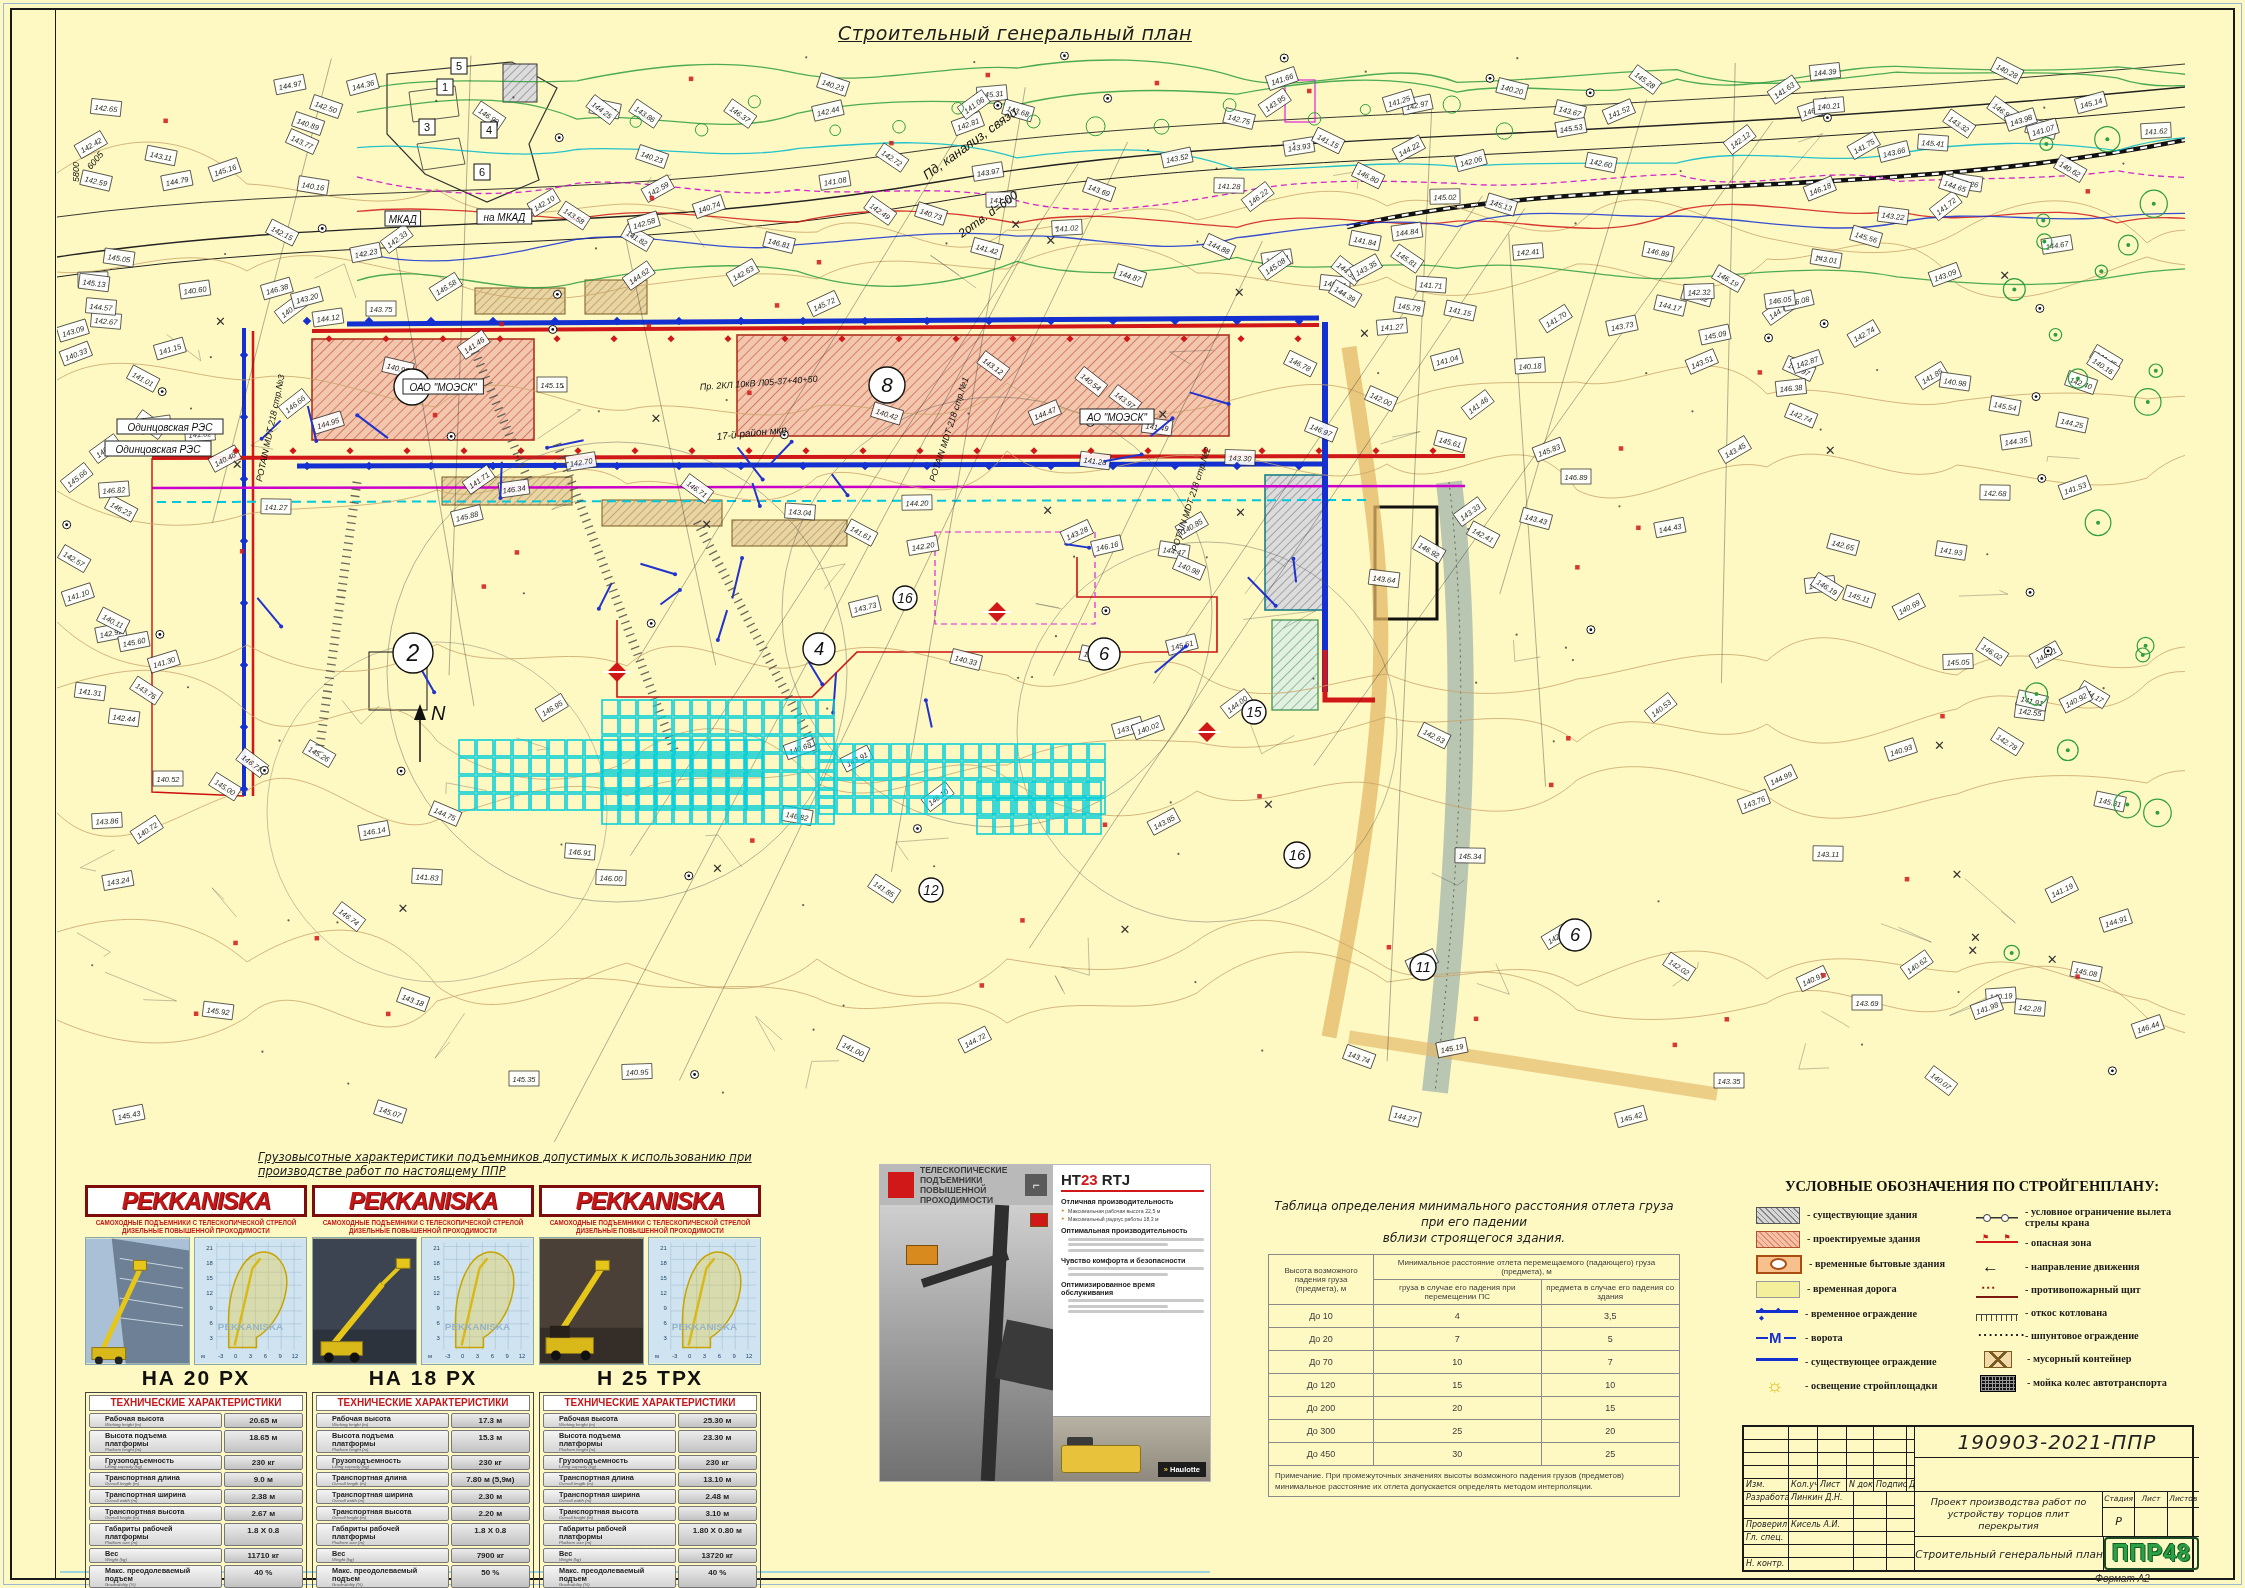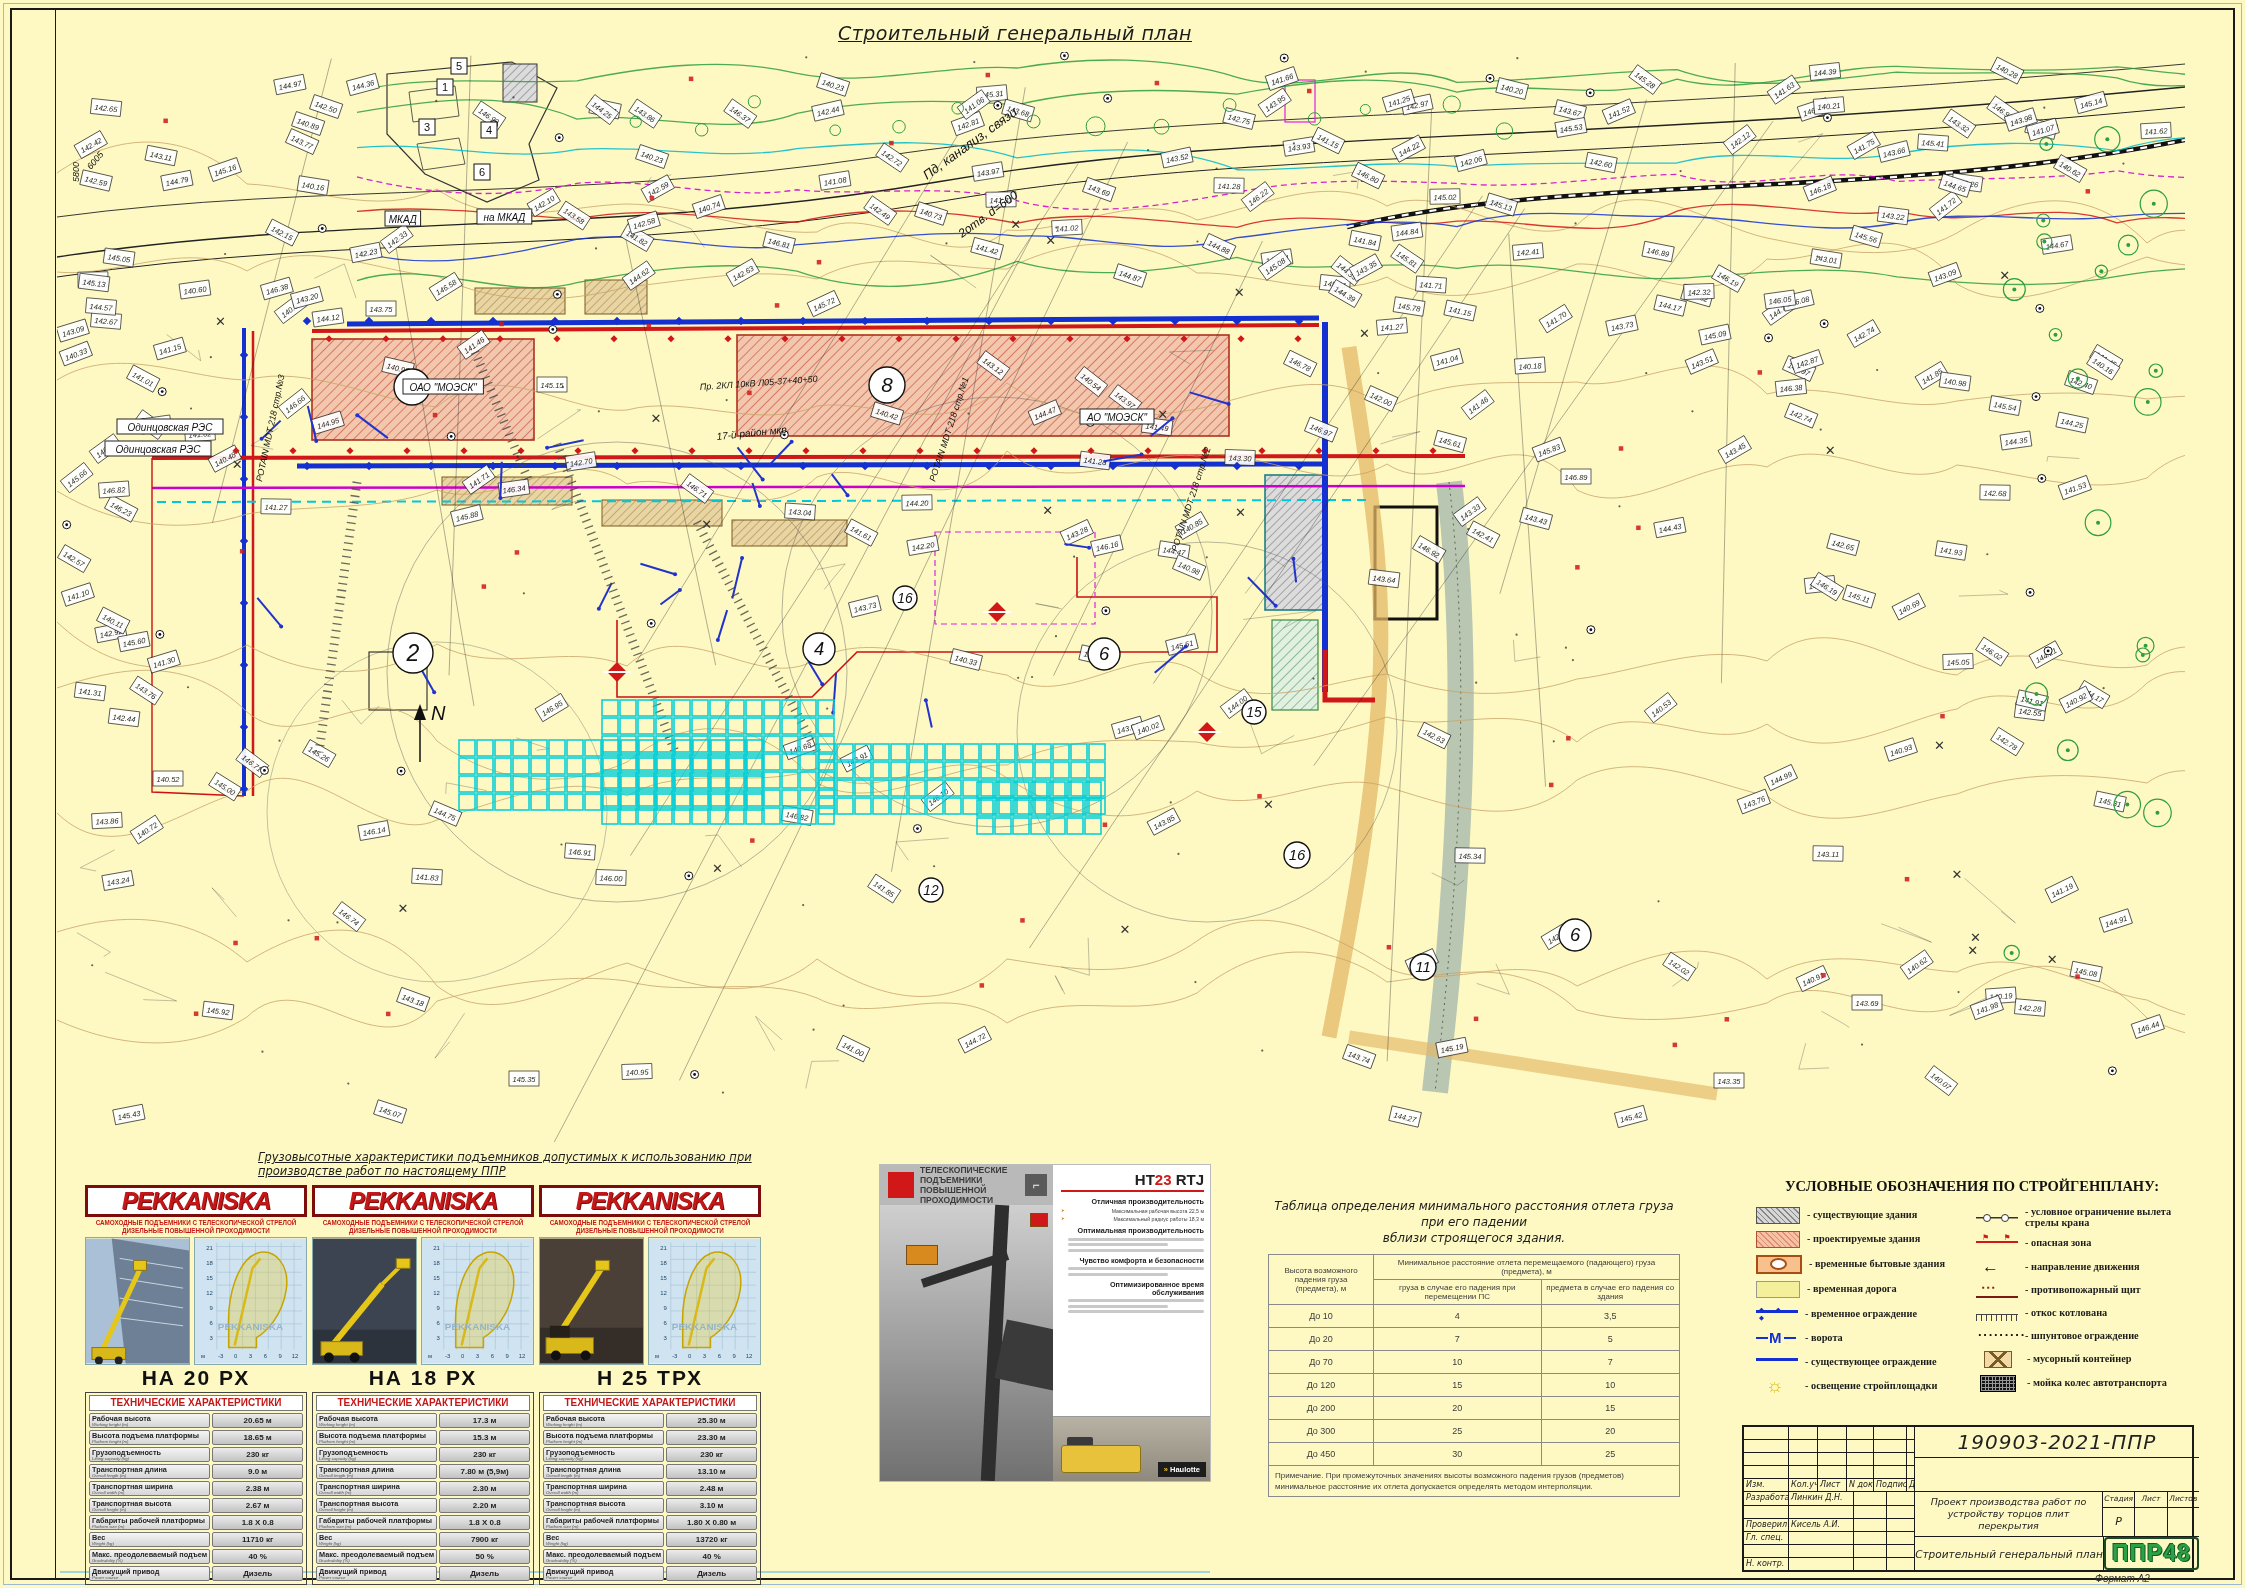--- a/index.html
+++ b/index.html
@@ -23,36 +23,36 @@
   
   .lift-card{top:1185px;width:222px;}
   .pk-logo{border:2px solid #7d0d0d;background:#fff;box-shadow:0 0 0 1px #7d0d0d inset;text-align:center;font-weight:900;font-style:italic;font-size:24px;letter-spacing:-1px;color:#c41818;text-shadow:1px 1px 0 #7d0d0d;line-height:28px;height:28px;overflow:hidden;}
   .pk-sub{text-align:center;color:#c41818;font-weight:bold;font-size:6.3px;line-height:7.5px;margin:2px 0 3px 0;}
   .pk-fig{display:flex;gap:4px;height:126px;}
   .pk-fig svg{border:1px solid #8aa;}
   .pk-model{text-align:center;font-weight:900;font-size:21px;letter-spacing:2px;margin:3px 0 2px 0;color:#111;}
   .pk-table{border:1.5px solid #444;padding:1px;}
   .pk-table-title{border:1px solid #777;margin:1px 2px;text-align:center;color:#c41818;font-weight:bold;font-size:10px;line-height:14px;background:#fff;}
   .spec-row{display:flex;gap:2px;margin:1.5px 2px;}
-  .spec-label{flex:1.3;border:1px solid #777;border-radius:2px;background:linear-gradient(#f5f5f5,#d5d5d5);padding:0 2px;}
+  .spec-label{flex:1.3;border:1px solid #777;border-radius:2px;background:linear-gradient(#f5f5f5,#d5d5d5);padding:0 15px;}
   .spec-label b{font-size:7.3px;display:block;line-height:8px;padding-top:1px;}
   .spec-label i{display:block;font-size:4.3px;color:#555;line-height:4.5px;}
   .spec-val{flex:1;border:1px solid #777;border-radius:2px;background:linear-gradient(#ececec,#c2c2c2);text-align:center;font-size:8px;font-weight:bold;line-height:13px;}
 
   
   .brochure{left:880px;top:1165px;width:330px;height:316px;display:flex;box-shadow:0 0 0 1px #bbb;}
   .bro-left{width:173px;background:#7e7e7e;position:relative;overflow:hidden;}
   .bro-head{position:absolute;left:0;top:0;right:0;height:40px;background:#b9b9b9;display:flex;align-items:center;}
   .bro-red{width:26px;height:26px;background:#d01818;margin:0 6px 0 8px;flex:0 0 26px;}
   .bro-head-text{font-weight:bold;font-size:8.5px;color:#3c3c3c;line-height:10px;flex:1;}
   .bro-cam{width:22px;height:22px;background:#5a5a5a;color:#eee;font-size:12px;text-align:center;line-height:22px;margin-right:6px;flex:0 0 22px;}
   .bro-photo{position:absolute;left:0;top:40px;right:0;bottom:0;background:linear-gradient(180deg,#cfcfcf,#9a9a9a 55%,#707070);}
   .mast{position:absolute;background:#2e2e2e;}
   .basket{position:absolute;background:#d98a1f;border:1px solid #7a4d10;}
-  .bro-right{flex:1;background:#fff;padding:6px 6px 0 8px;position:relative;font-family:"Liberation Sans",sans-serif;text-align:right;}
+  .bro-right{flex:1;background:#fff;padding:6px 6px 0 8px;position:relative;font-family:"Liberation Sans",sans-serif;}
   .bro-model{font-weight:900;font-size:15px;border-bottom:2px solid #d01818;padding-bottom:2px;margin-bottom:6px;}
   .bro-model .num{color:#d01818;}
   .bro-sec{margin-bottom:5px;}
   .bro-sec h4{margin:0 0 2px 0;font-size:7.2px;line-height:8px;color:#1a1a1a;}
   .bro-bullet{font-size:5.2px;line-height:6px;color:#444;padding-left:7px;position:relative;margin-bottom:2px;}
   .bro-bullet::before{content:"➤";color:#e07b10;font-size:4.5px;position:absolute;left:0;top:0;}
   .ph{height:3px;background:#c9c9c9;border-radius:2px;margin:2.5px 0 2.5px 7px;}
   .ph.s{width:70%;}
   .bro-machine{position:absolute;left:0;right:0;bottom:0;height:64px;background:linear-gradient(#b8b2a4,#8e897c);overflow:hidden;border-top:1px solid #999;}
   .bro-machine .body{position:absolute;left:8px;bottom:8px;width:78px;height:26px;background:#e8c23a;border-radius:3px;border:1px solid #8a7418;}

